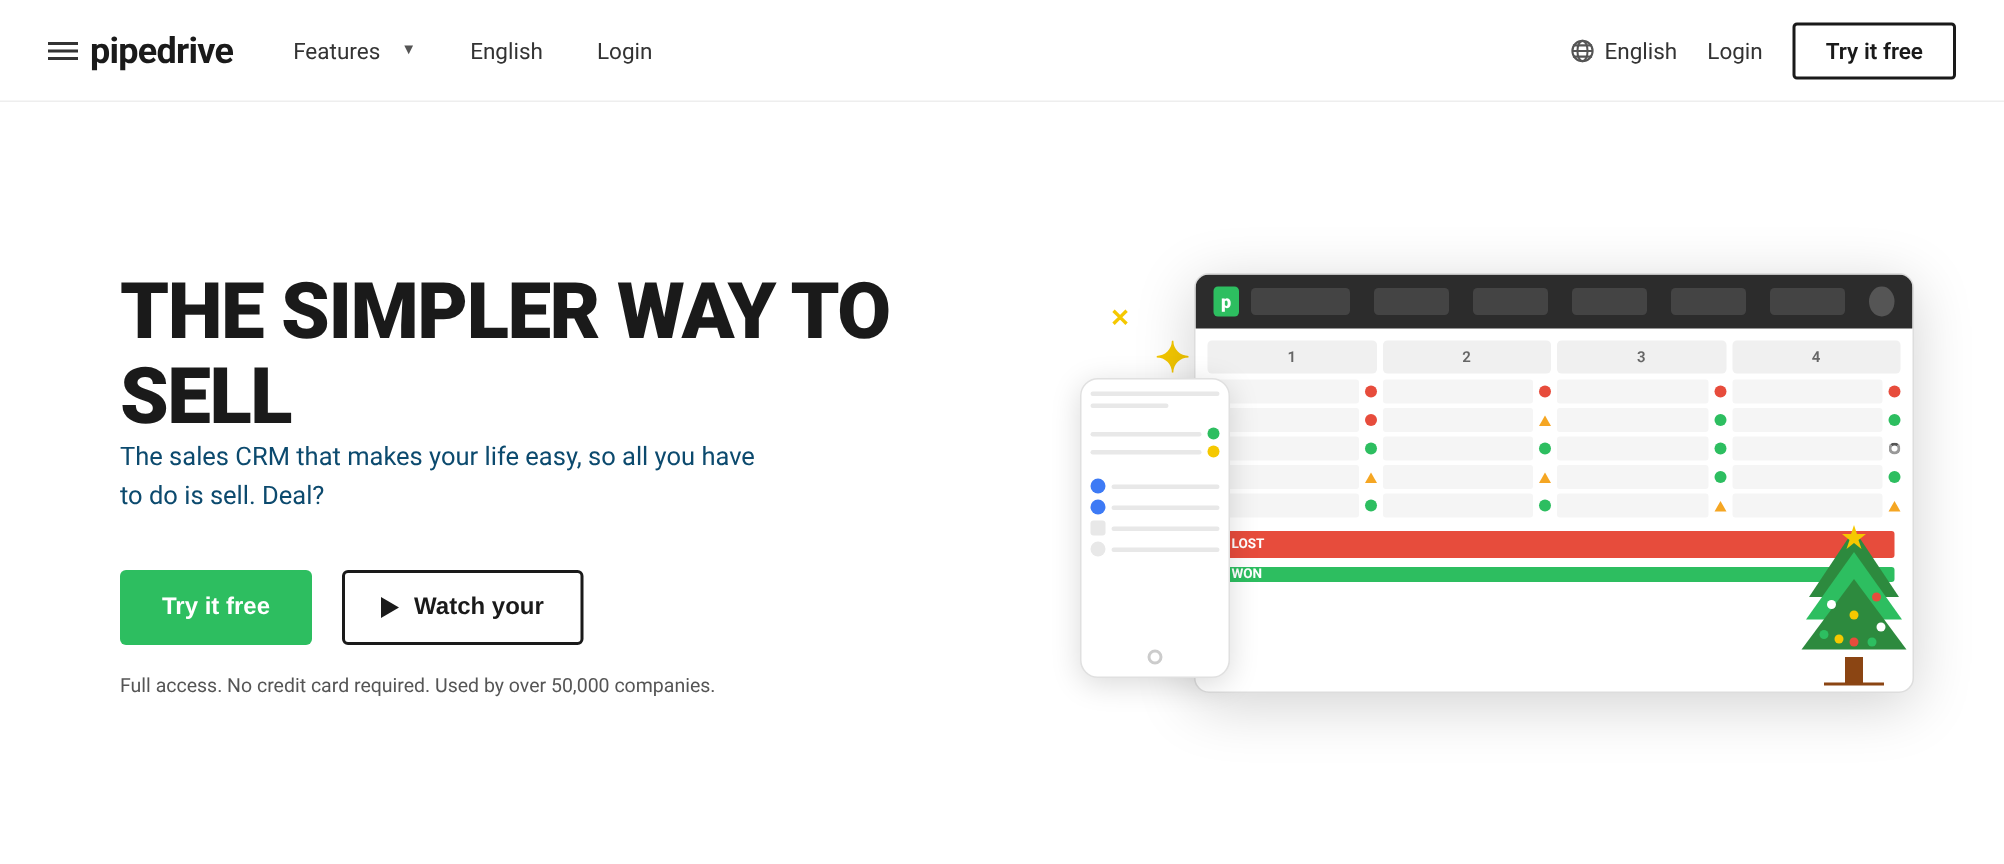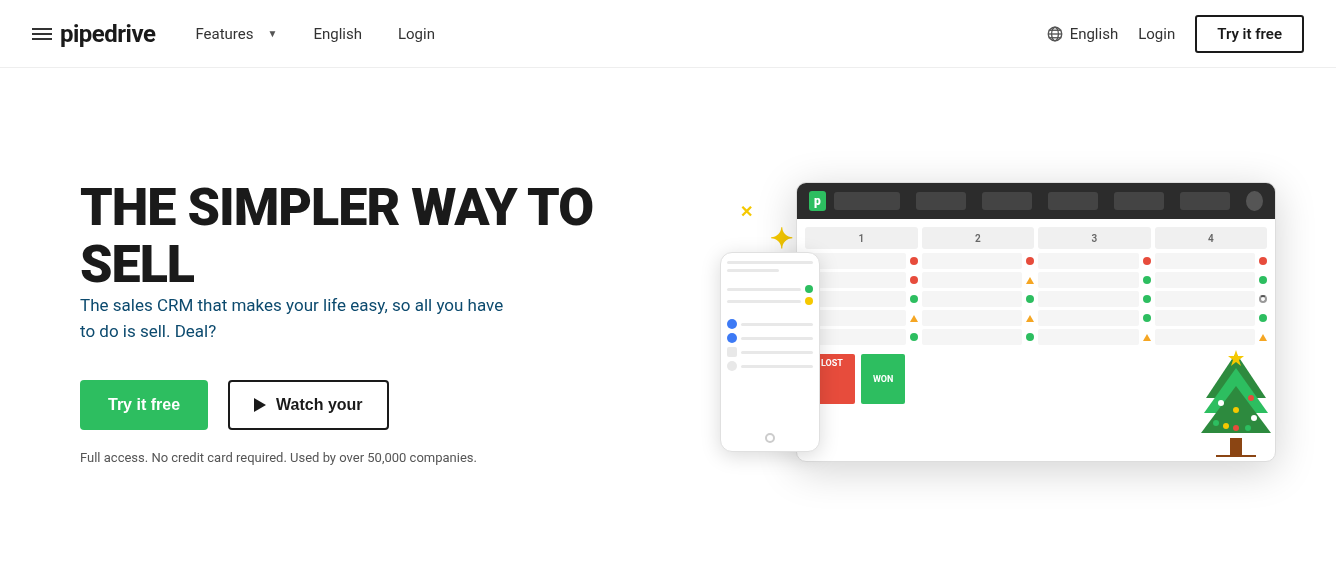--- a/index.html
+++ b/index.html
@@ -120,23 +120,23 @@
       width: 0; height: 0; flex-shrink: 0;
       border-left: 4px solid transparent;
       border-right: 4px solid transparent;
       border-bottom: 7px solid;
     }
     .red { background: #e74c3c; }
     .green { background: #2dbe60; }
     .orange { border-bottom-color: #f5a623; }
     .status-spinner { width: 8px; height: 8px; border-radius: 50%; border: 2px solid #999; border-top-color: #555; flex-shrink: 0; }
 
-    .crm-footer { display: flex; gap: 6px; margin-top: 6px; padding: 0 4px; }
+    .crm-footer { display: flex; gap: 6px; margin-top: 6px; padding: 0 4px; flex-direction: column; }
     .btn-lost { background: #e74c3c; color: #fff; font-size: 9px; font-weight: 700; padding: 4px 12px; border-radius: 2px; }
-    .btn-won { background: #2dbe60; color: #fff; font-size: 9px; font-weight: 700; padding: 20px 12px; border-radius: 2px; }
+    .btn-won { background: #2dbe60; color: #fff; font-size: 9px; font-weight: 700; padding: 0 12px; border-radius: 2px; }
   </style>
 </head>
 <body>
 
 <nav>
   <div class="nav-left">
     <a class="nav-logo" href="#">
       <div class="nav-logo-icon">
         <span></span>
           <span></span>

